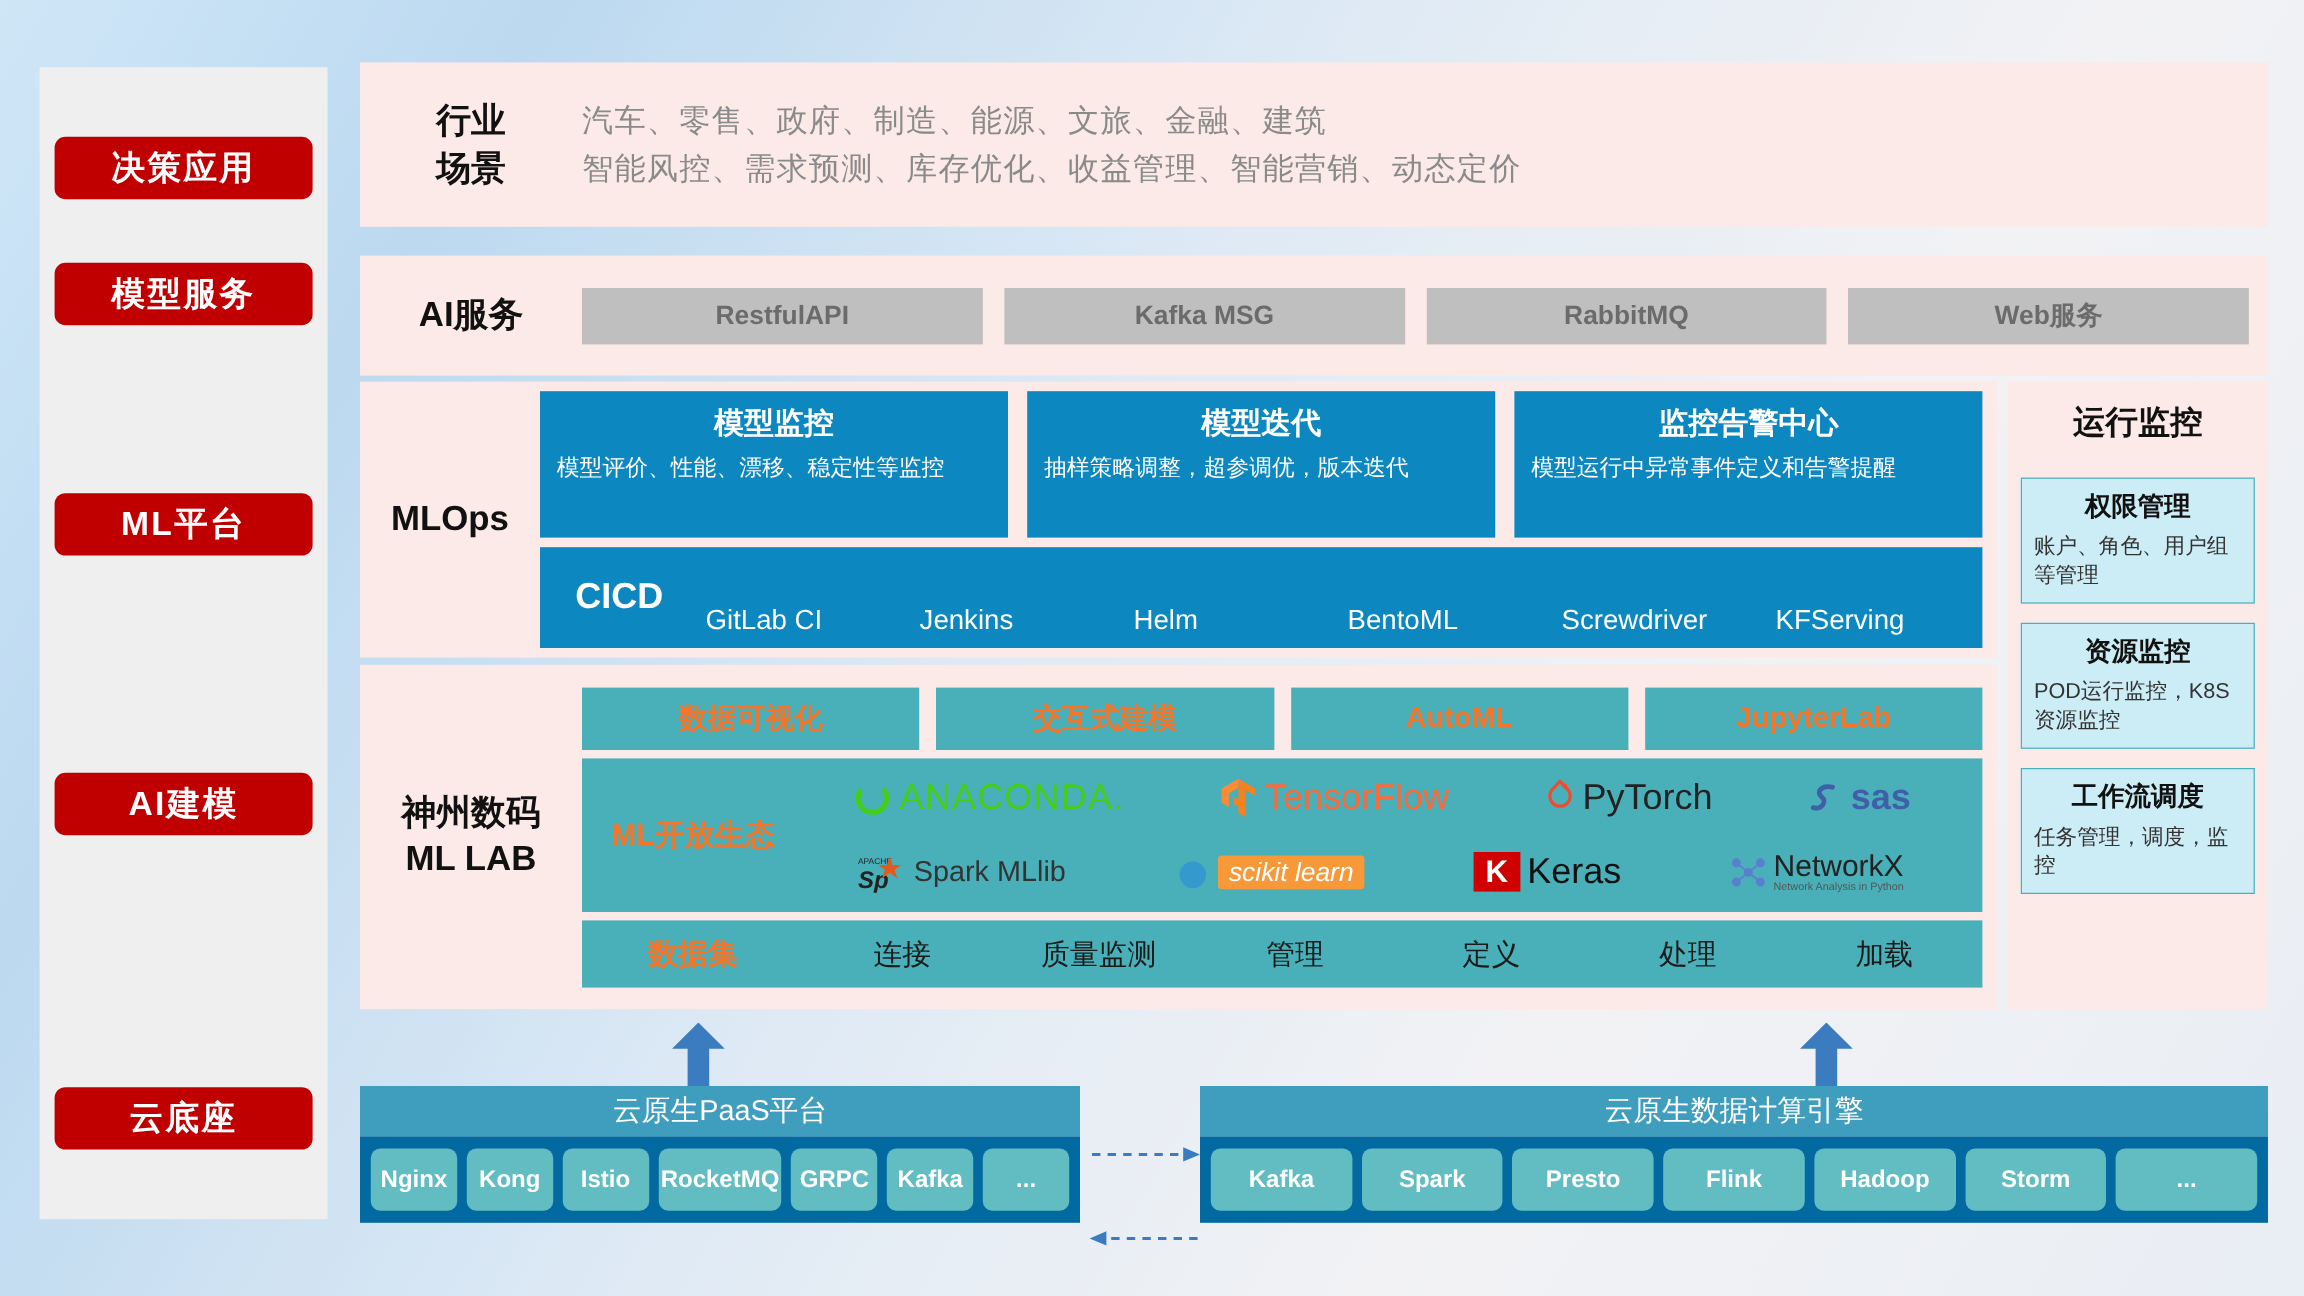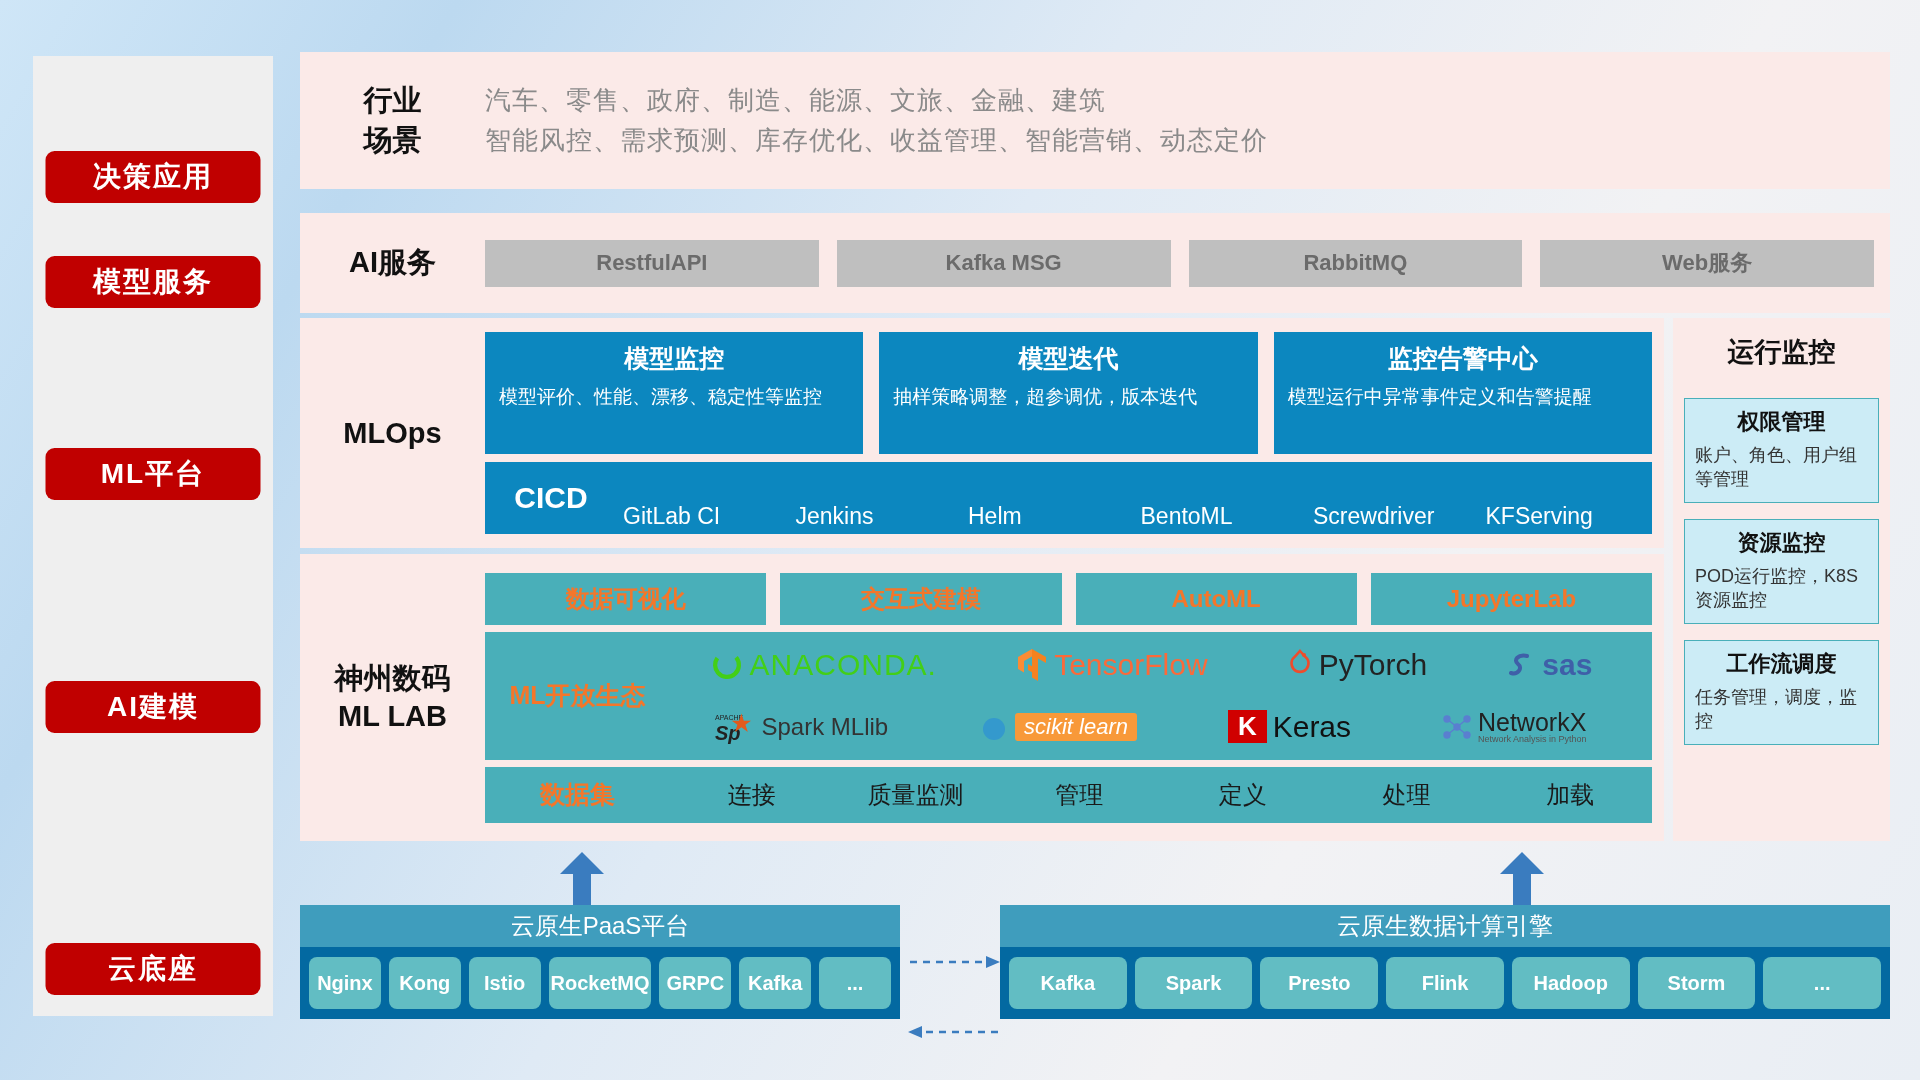--- a/index.html
+++ b/index.html
@@ -21,21 +21,20 @@
   .rail-pill {
     position: absolute;
     left: 50%; transform: translateX(-50%);
     width: 215px; height: 52px;
     background: #c00000;
     border-radius: 9px;
     color: #fff;
     font-size: 28px; font-weight: bold;
     display: flex; align-items: center; justify-content: center;
     letter-spacing: 2px;
-    margin-top: 37px;
   }
   
   #main { position: absolute; left: 300px; top: 0; width: 1590px; height: 1080px; }
 
   .band {
     position: absolute;
     left: 0;
     background: #fbeae8;
     display: flex;
     align-items: center;
@@ -60,31 +59,31 @@
   #band-services .band-label { width: 185px; }
   .svc-list { display: flex; flex: 1; justify-content: space-between; padding-right: 16px; gap: 18px; }
   .svc-chip {
     flex: 1; height: 47px; background: #bfbfbf;
     display: flex; align-items: center; justify-content: center;
     color: #6b6b6b; font-size: 22px; font-weight: bold;
   }
 
   
   #band-mlops { top: 318px; width: 1364px; height: 230px; }
-  #band-mlops .band-label { width: 185px; }
+  #band-mlops .band-label { width: 150px; }
   .mlops-right { flex: 1; padding-right: 12px; }
   .mlops-top { display: flex; gap: 16px; }
   .mlops-card {
     flex: 1; background: #0c87bf; color: #fff;
     padding: 10px 14px 14px 14px; min-height: 122px;
   }
   .mlops-card-title { font-size: 25px; font-weight: bold; text-align: center; margin-bottom: 9px; }
   .mlops-card-desc { font-size: 19px; line-height: 1.42; }
   .cicd-bar {
-    margin-top: 8px; background: #0c87bf; height: 72px;
+    margin-top: 8px; background: #0c87bf; height: 84px;
     display: flex; align-items: center; overflow: hidden;
   }
   .cicd-title { color: #fff; font-size: 30px; font-weight: bold; width: 132px; text-align: center; flex-shrink: 0; }
   .cicd-items { display: flex; flex: 1; margin-top: 36px; }
   .cicd-item {
     flex: 1; color: #fff; font-size: 23px;
     padding-left: 6px; line-height: 1.15; max-height: 52px;
   }
 
   

